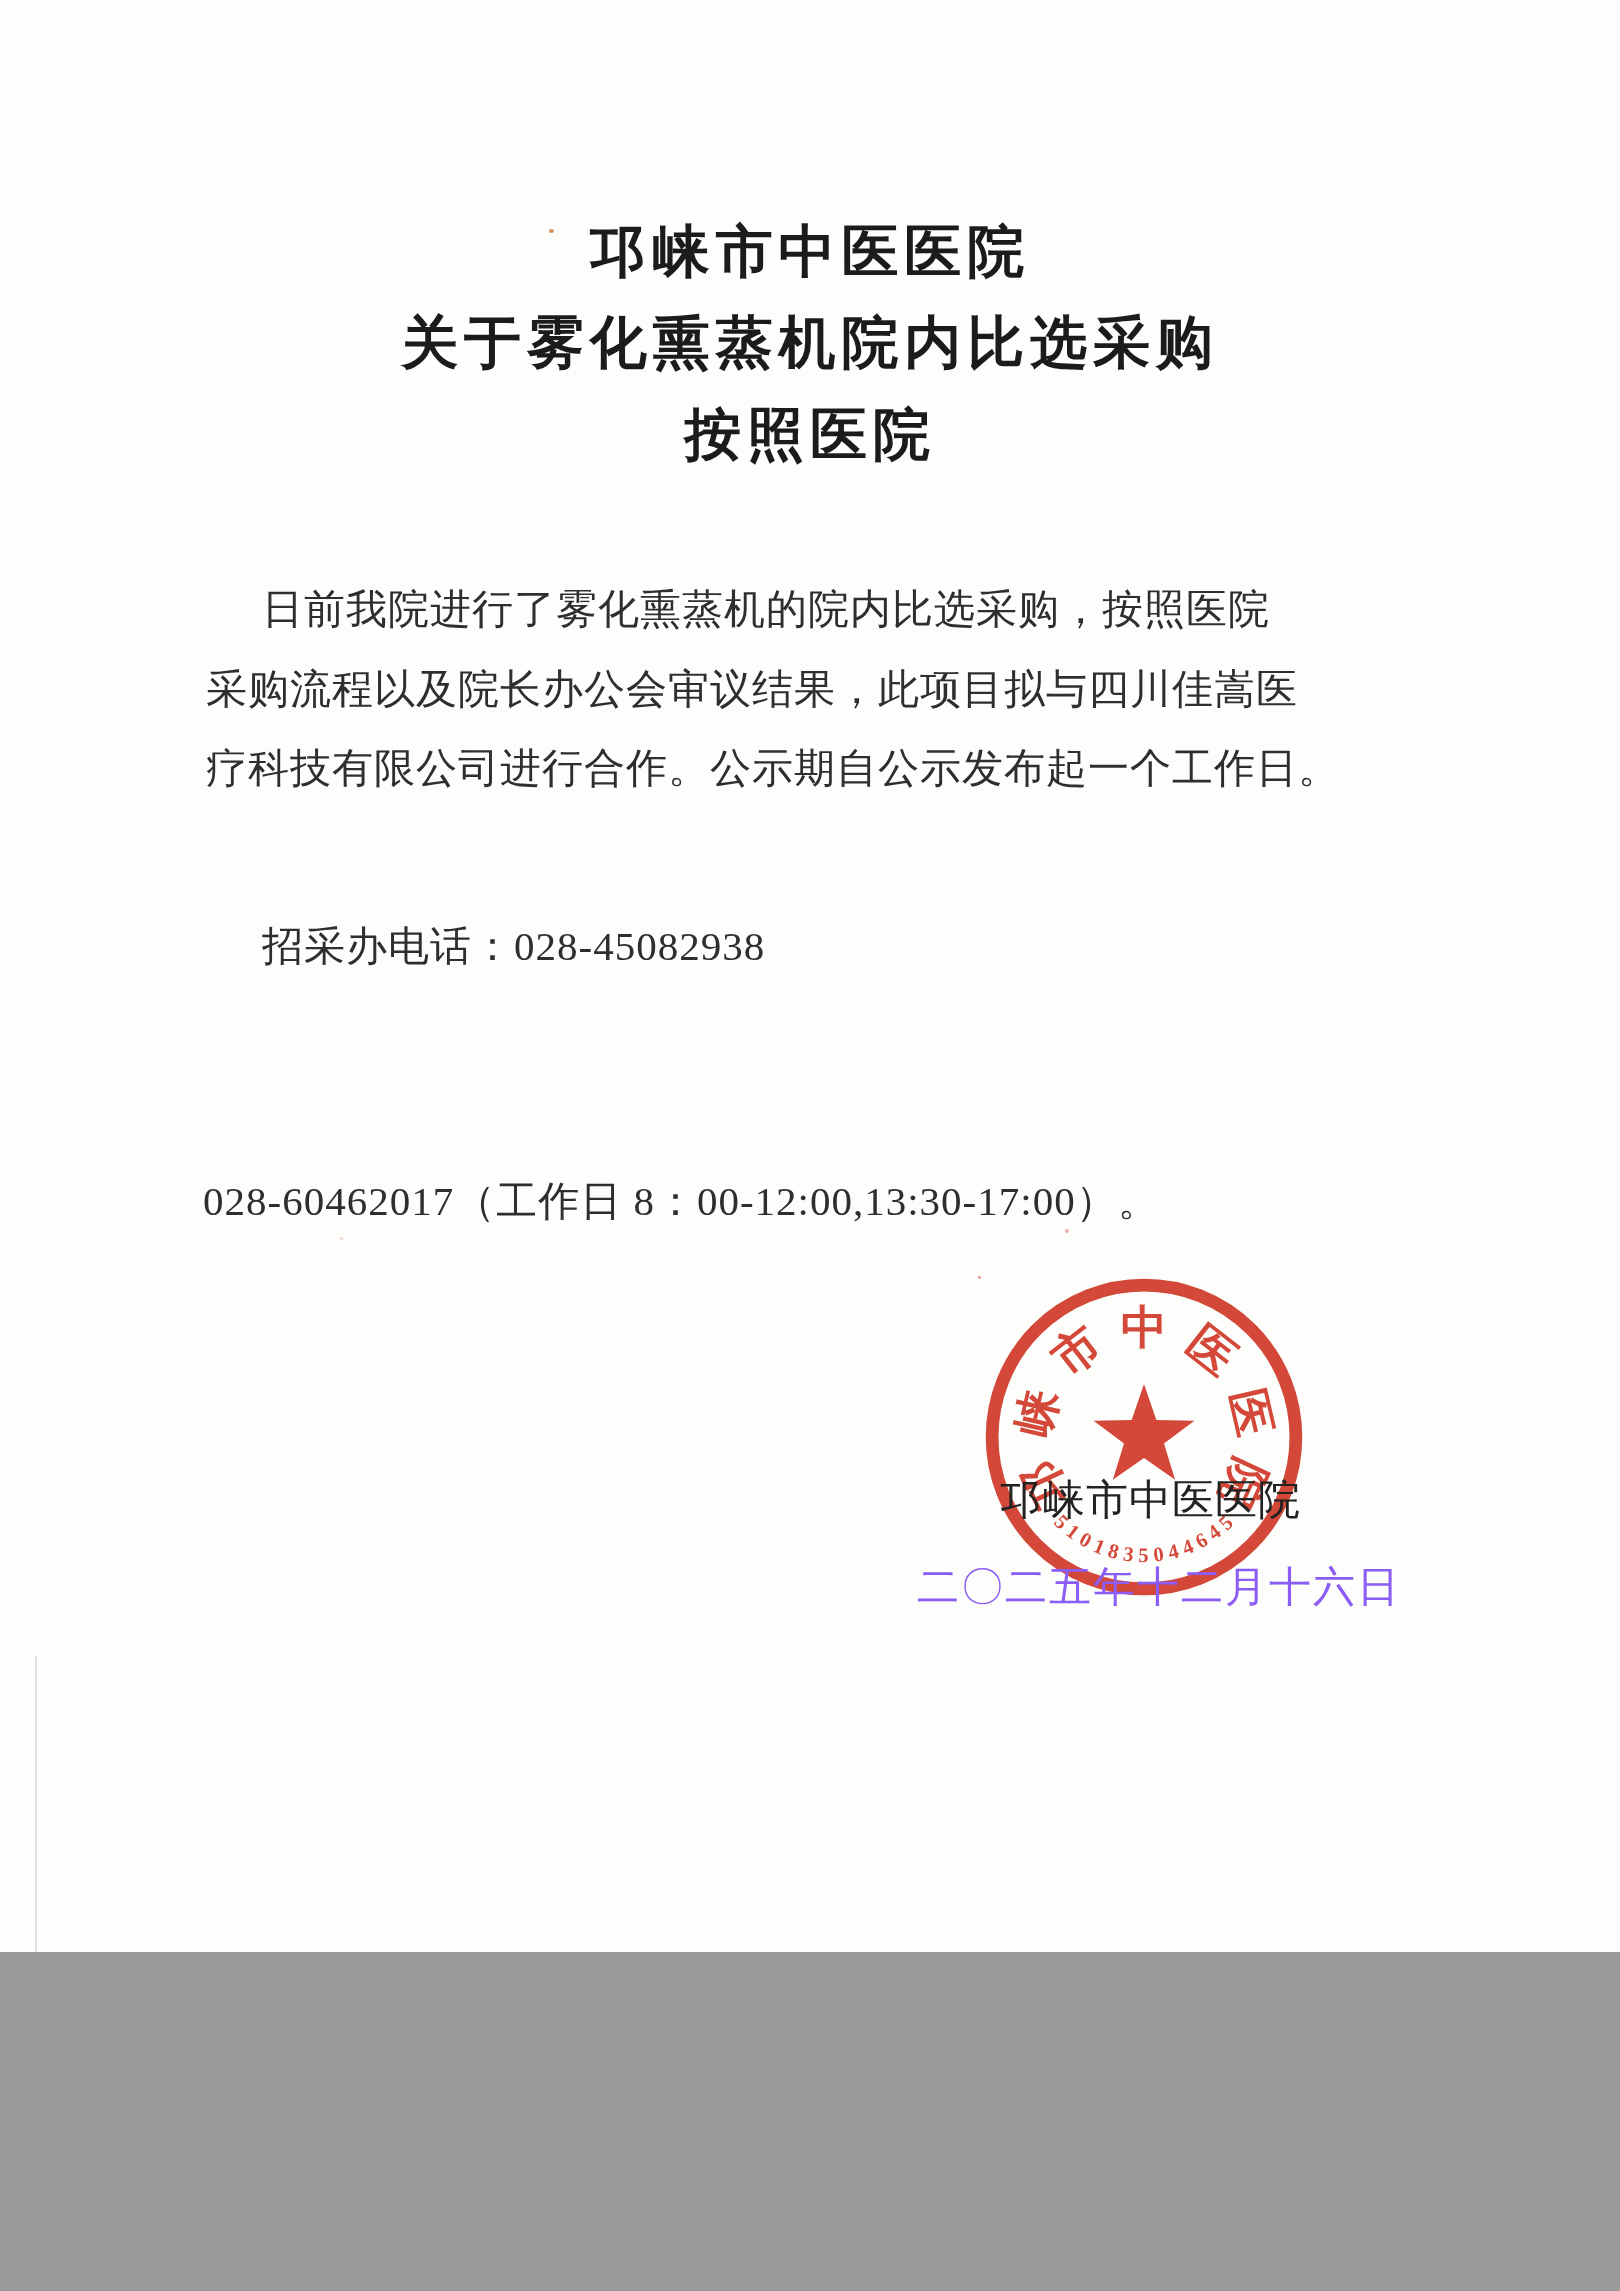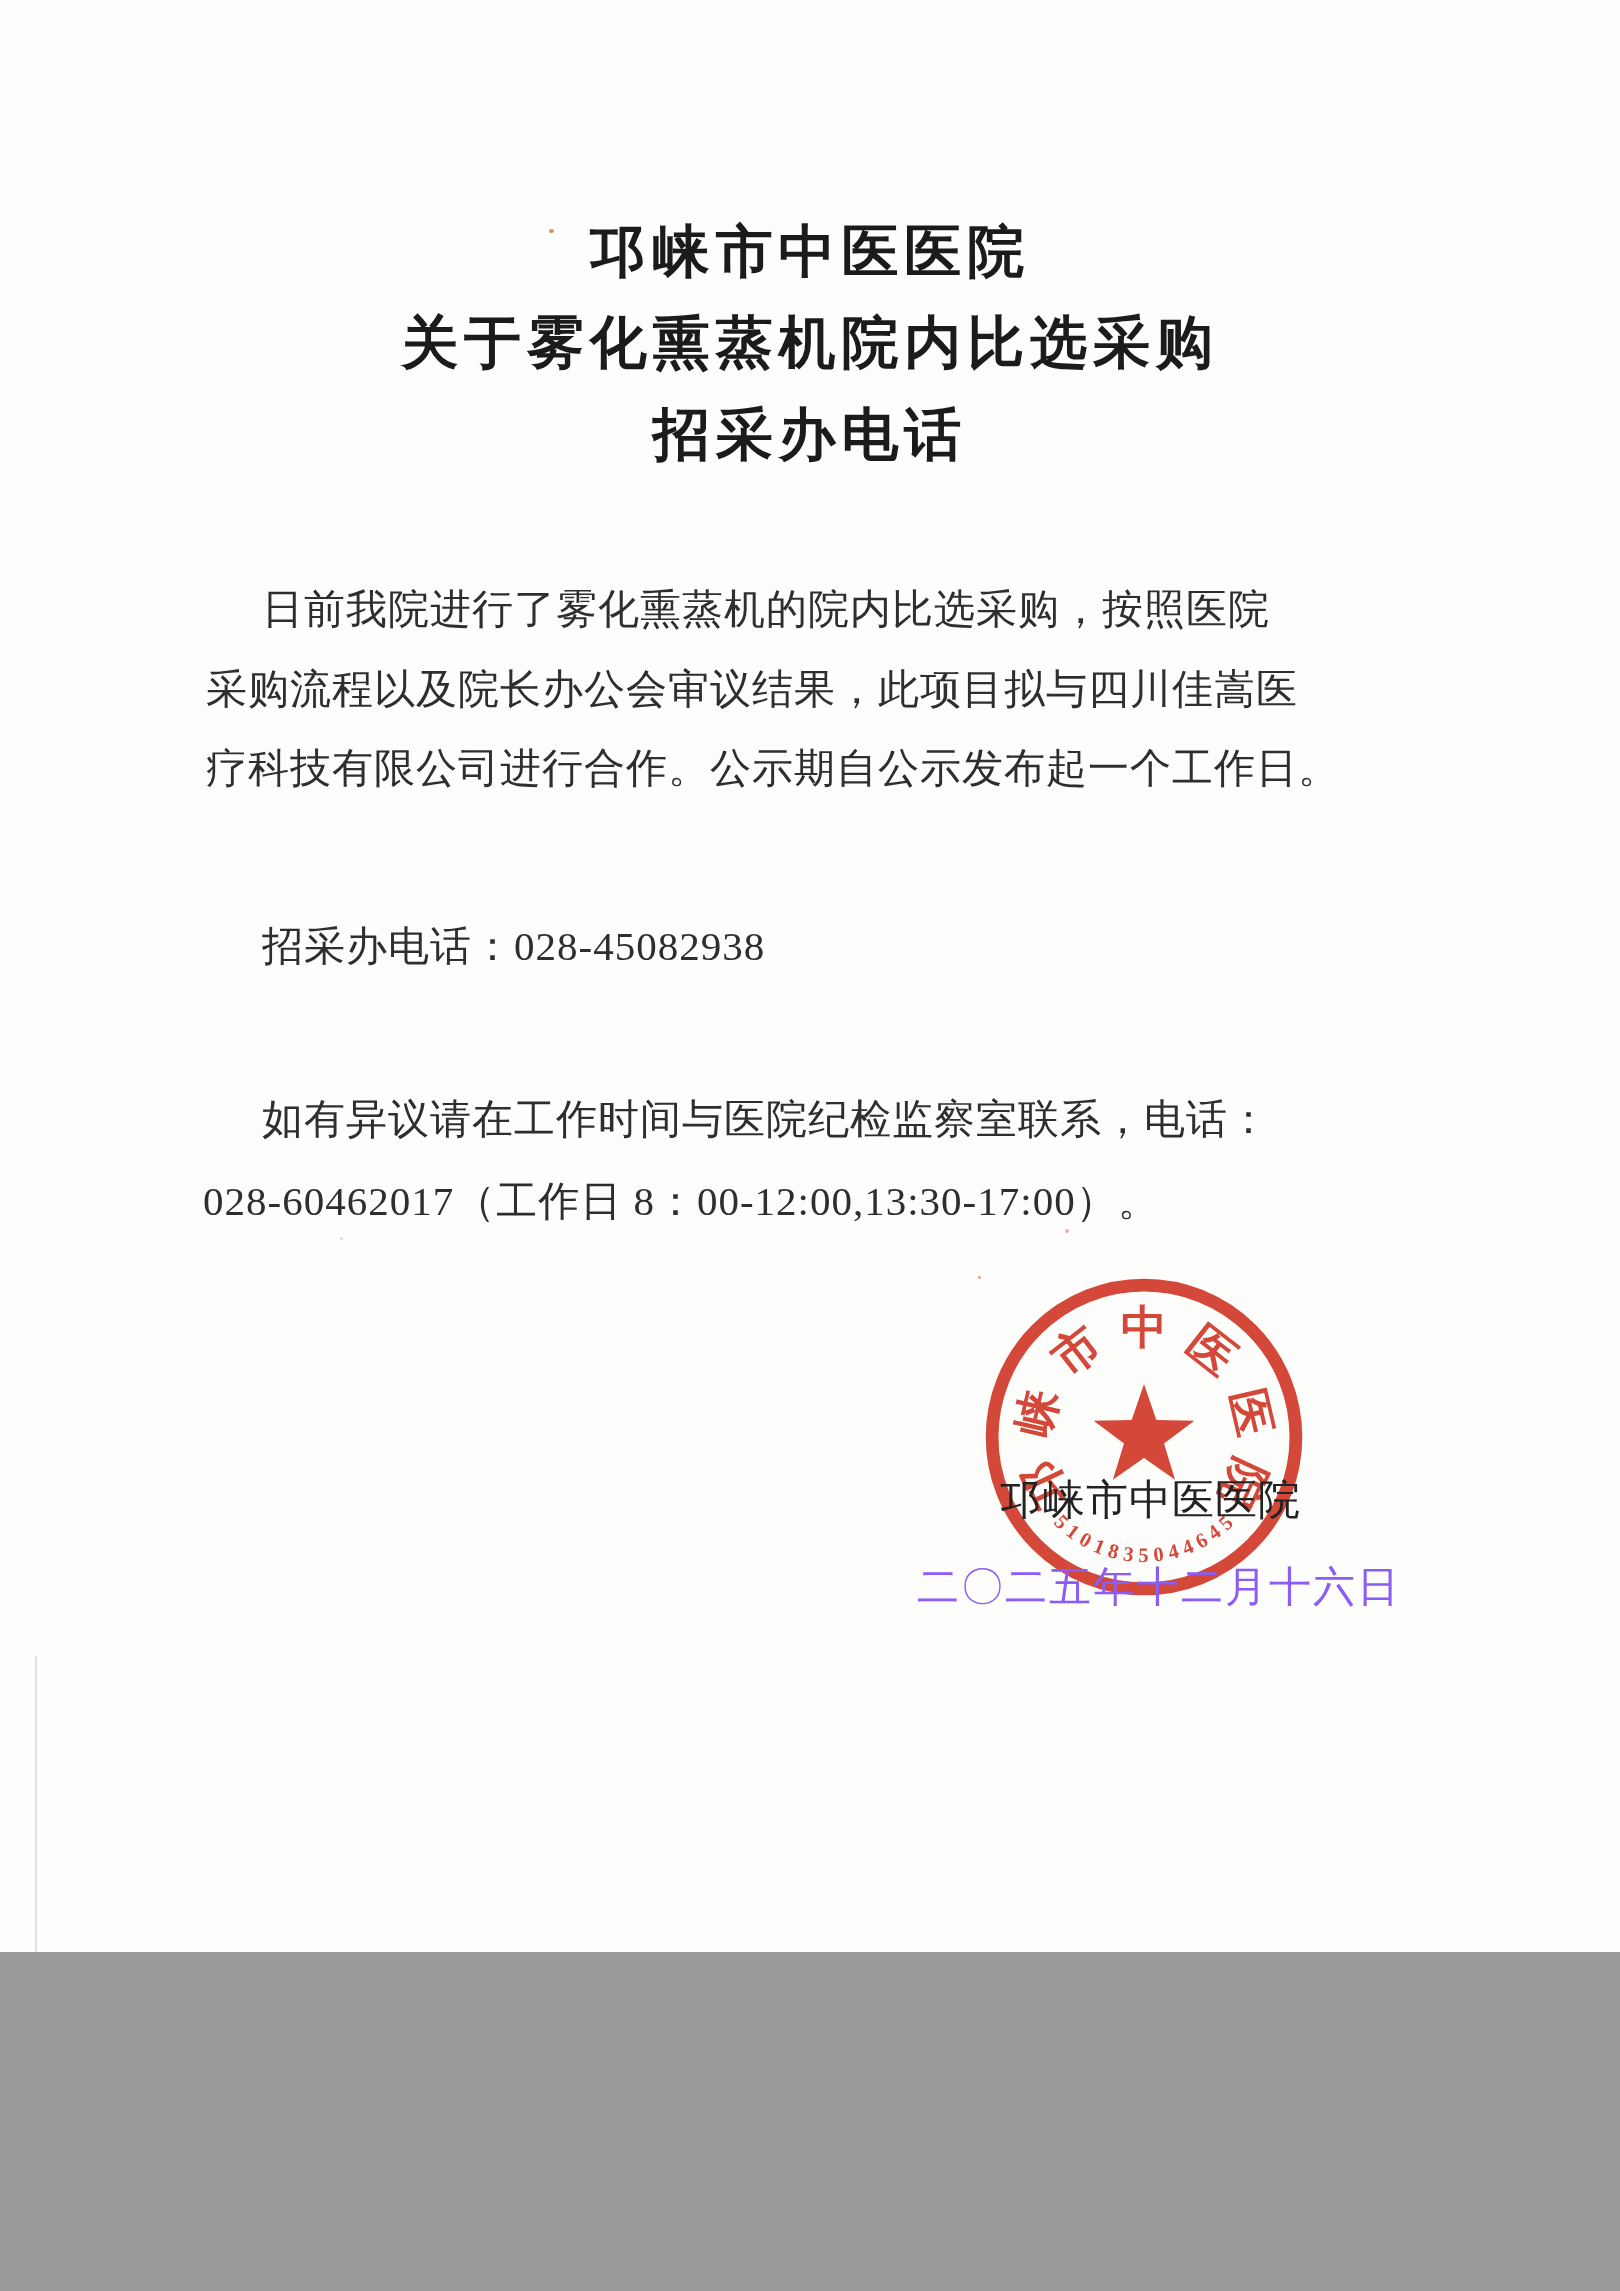--- a/index.html
+++ b/index.html
@@ -102,29 +102,28 @@
     z-index: 1;
   }
 </style>
 </head>
 <body>
 
 <div class="page">
 
   <div class="title-line title-1">邛崃市中医医院</div>
   <div class="title-line title-2">关于雾化熏蒸机院内比选采购</div>
-  <div class="title-line title-3">招采办电话</div>
+  <div class="title-line title-3">按照医院</div>
 
   <div class="body-line p1l1">日前我院进行了雾化熏蒸机的院内比选采购，按照医院</div>
   <div class="body-line p1l2">采购流程以及院长办公会审议结果，此项目拟与四川佳嵩医</div>
   <div class="body-line p1l3">疗科技有限公司进行合作。公示期自公示发布起一个工作日。</div>
 
   <div class="body-line phone">招采办电话：028-45082938</div>
 
-  <div class="body-line p2l1">如有异议请在工作时间与医院纪检监察室联系，电话：</div>
   <div class="body-line p2l2">028-60462017（工作日 8：00-12:00,13:30-17:00）。</div>
 
   <svg class="seal" viewBox="0 0 400 400" xmlns="http://www.w3.org/2000/svg">
     <circle cx="200" cy="200" r="155" fill="none" stroke-width="13" stroke="#d23a2a"></circle>
     <polygon points="200,146 212.6,182.6 251.4,183.3 220.4,206.6 231.7,243.7 200,221.5 168.2,243.7 179.6,206.6 148.6,183.3 187.4,182.6" fill="#d23a2a"></polygon>
 
     <text x="200" y="104" font-size="47" text-anchor="middle" transform="rotate(-115 200 200)" fill="#d23a2a">邛</text>
     <text x="200" y="104" font-size="47" text-anchor="middle" transform="rotate(-77 200 200)" fill="#d23a2a">崃</text>
     <text x="200" y="104" font-size="47" text-anchor="middle" transform="rotate(-38 200 200)" fill="#d23a2a">市</text>
     <text x="200" y="104" font-size="47" text-anchor="middle" transform="rotate(0 200 200)" fill="#d23a2a">中</text>

